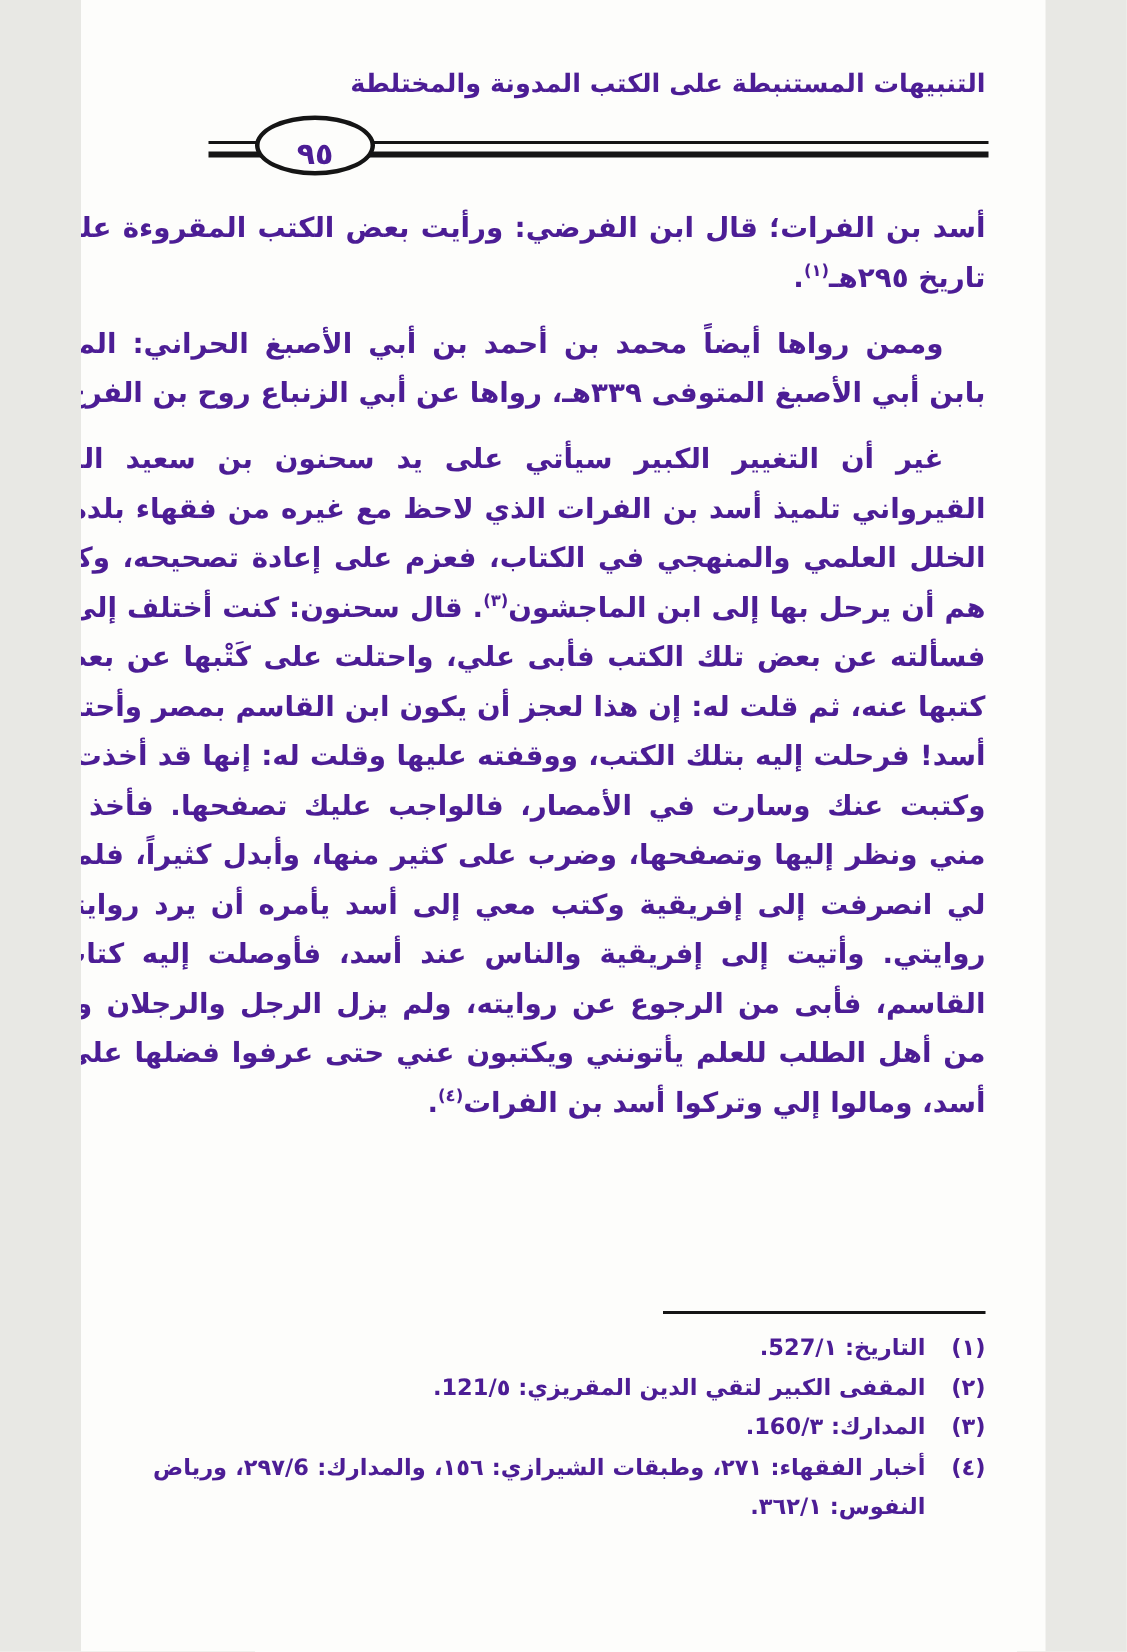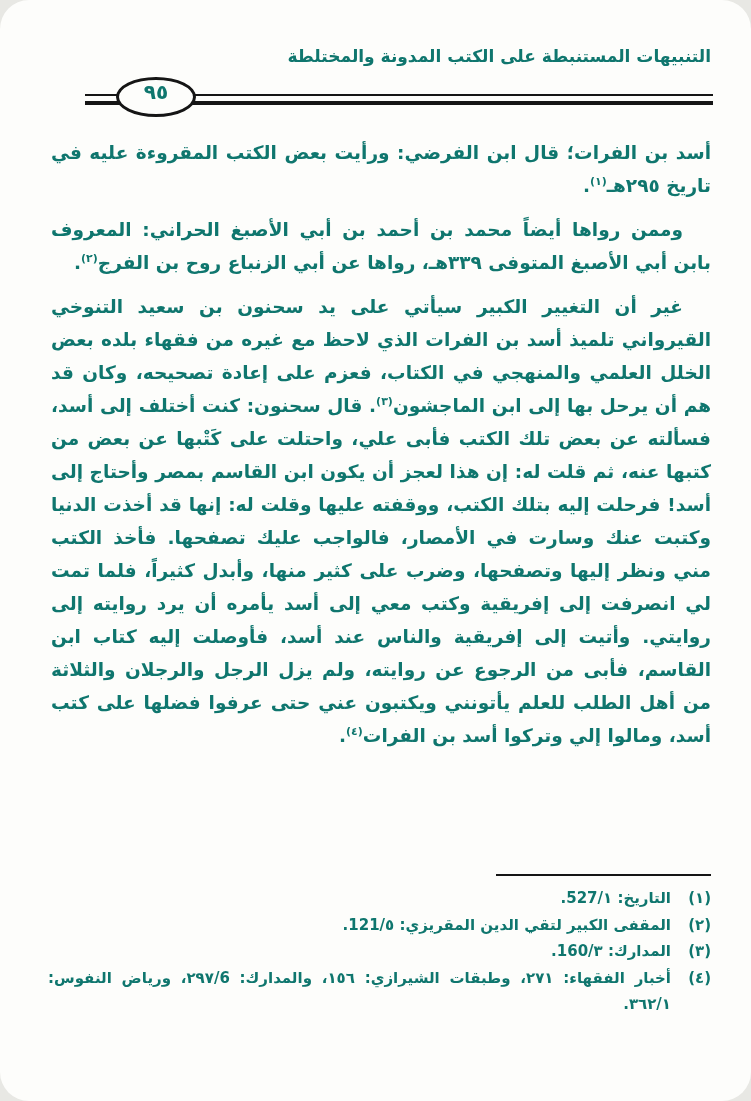--- a/index.html
+++ b/index.html
@@ -1,27 +1,26 @@
 <!DOCTYPE html>
 <html lang="ar"><head>
 <meta charset="utf-8">
 <style>
   * { margin: 0; padding: 0; box-sizing: border-box; }
   html, body { background: #e8e8e4; }
   body { font-family: "DejaVu Sans", sans-serif; }
 
   .page {
     position: relative;
-    width: 751px;
+    width: 643px;
     height: 1101px;
     margin: 0 auto;
     background: #fdfdfb;
-    color: #0f766e;
+    color: #4c1d95;
     overflow: hidden;
-    border-radius: 29px;
   }
 
   
   .header-title {
     position: absolute;
     top: 46px;
     right: 40px;
     direction: rtl;
     font-size: 17px;
     font-weight: bold;
@@ -49,21 +48,21 @@
     position: absolute;
     top: 77px;
     left: 116px;
     width: 80px;
     height: 40px;
     background: #fdfdfb;
     border: 3px solid #151515;
     border-radius: 50%;
     z-index: 2;
     display: flex;
-    align-items: flex-start;
+    align-items: flex-end;
     justify-content: center;
     font-size: 20px;
     font-weight: bold;
   }
 
   
   .body-text {
     position: absolute;
     top: 136px;
     right: 40px;

